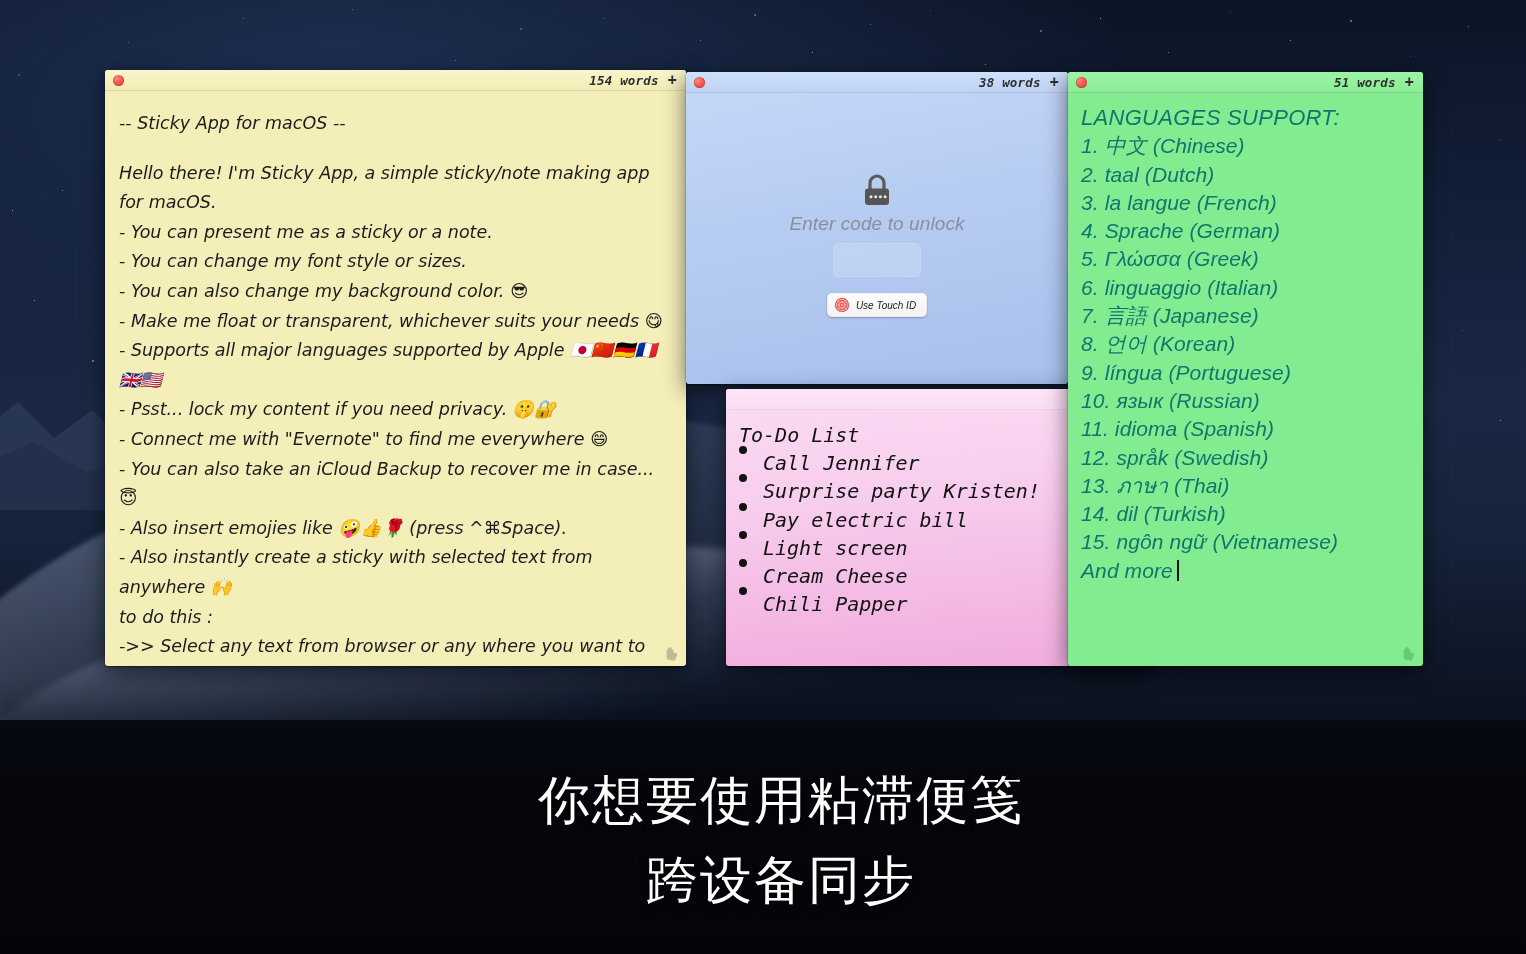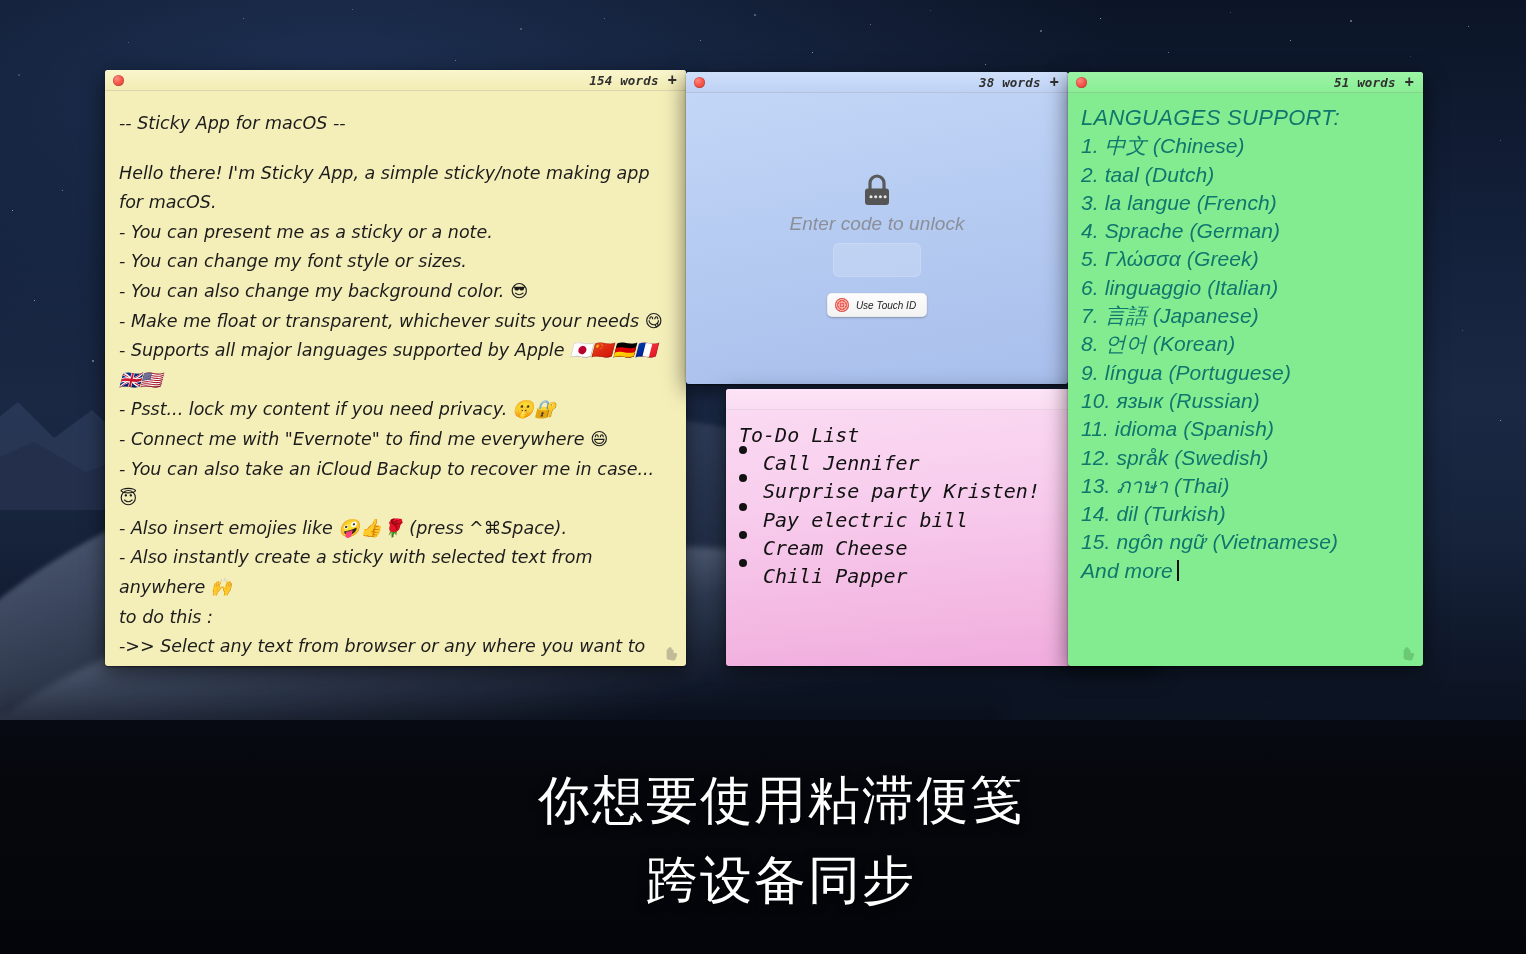--- a/index.html
+++ b/index.html
@@ -380,20 +380,24 @@
             <div class="todo-row">
               <span class="bullet"></span>
               <span>Surprise party Kristen!</span>
             </div>
             <div class="todo-row">
               <span class="bullet"></span>
               <span>Pay electric bill</span>
             </div>
             <div class="todo-row">
               <span class="bullet"></span>
+              <span>Light screen</span>
+            </div>
+            <div class="todo-row">
+              <span class="bullet"></span>
               <span>Cream Cheese</span>
             </div>
             <div class="todo-row">
               <span class="bullet"></span>
               <span>Chili Papper</span>
             </div>
           </div>
       </div>
       <svg class="evernote-icon" viewBox="0 0 16 18">
         <path d="M5.1 1.2c-.8 0-1.3.2-1.6.6L1.2 4.4c-.3.4-.4.8-.4 1.3v8.1c0 1.6 1 2.6 2.6 2.9l4.7.9c1.8.3 3.1-.3 3.6-1.6l1.9-5c.3-.9.2-1.6-.3-2.1-.4-.4-1-.6-1.8-.5l-1.1.1c-.7.1-1-.2-1.1-.9L9.2 5c-.1-.7-.5-1-1.2-.9l-1 .1V2.4c0-.8-.4-1.2-1.2-1.2H5.1z" fill="#7a4a6a"></path>

